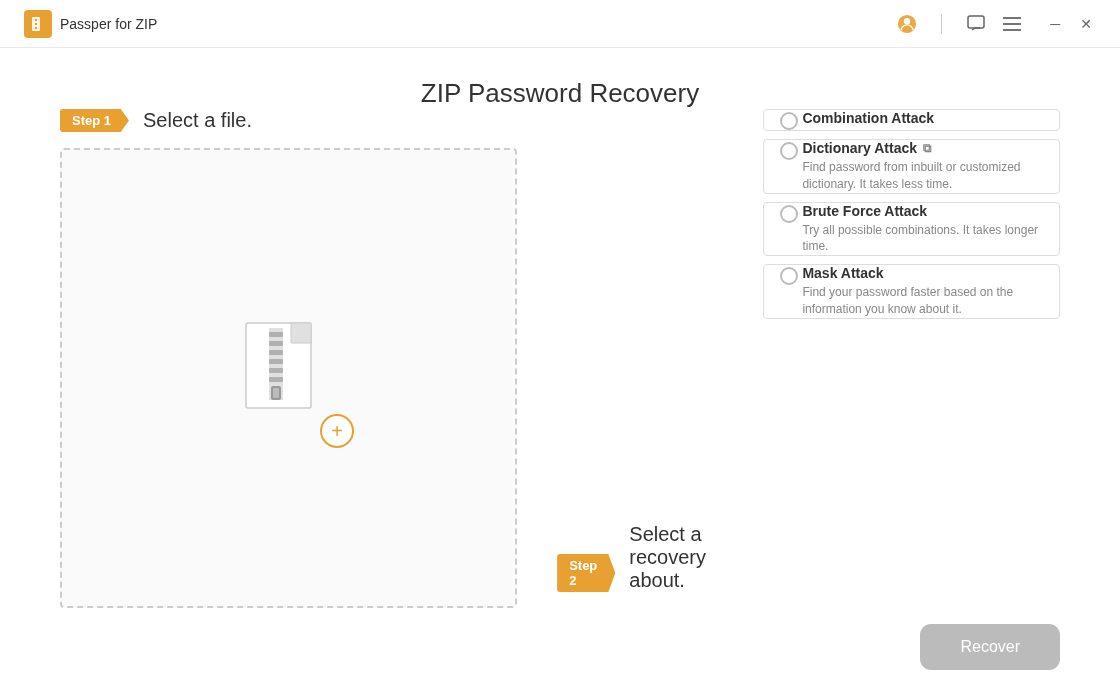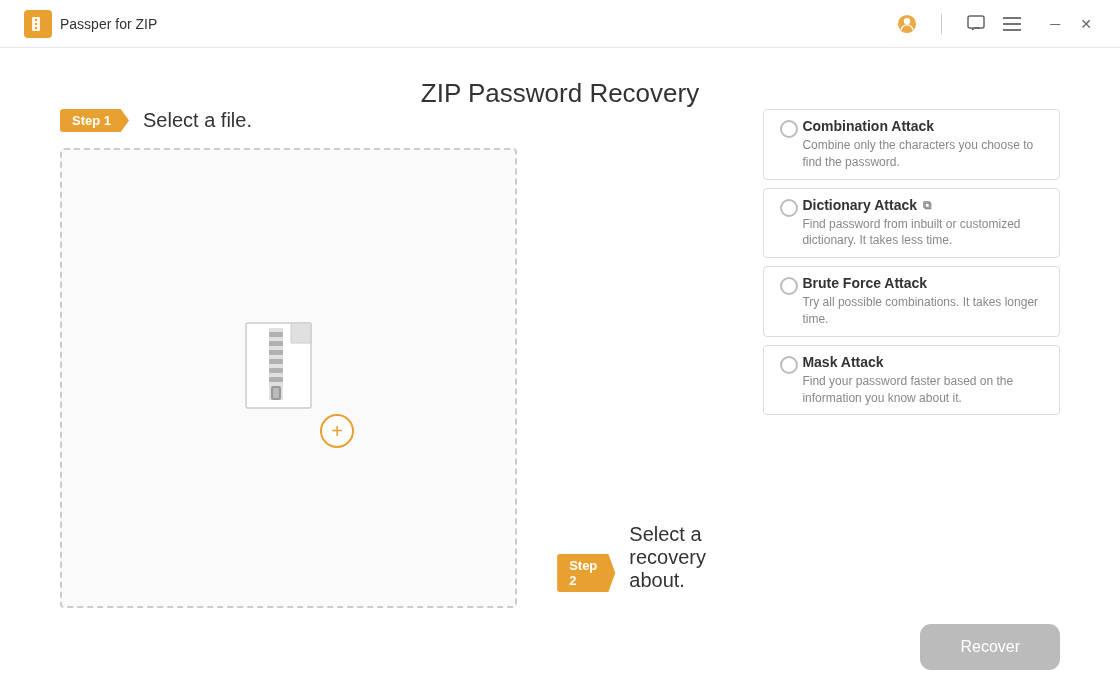--- a/index.html
+++ b/index.html
@@ -163,21 +163,21 @@
 
     
     #methods-list {
       display: flex;
       flex-direction: column;
       gap: 8px;
     }
     .method-card {
       border: 1px solid #ddd;
       border-radius: 4px;
-      padding: 8px 16px;
+      padding: 0 16px;
       display: flex;
       align-items: flex-start;
       gap: 4px;
       cursor: pointer;
       background: #fff;
     }
     .radio-btn {
       width: 18px;
       height: 18px;
       border-radius: 50%;
@@ -316,21 +316,20 @@
         <span class="step-description">Select a recovery about.</span>
       </div>
       <div id="methods-list">
 
         <div class="method-card">
           <div class="radio-btn"></div>
           <div class="method-info">
             <div class="method-title">
               <span>Combination Attack</span>
             </div>
-            <div class="method-desc">Combine only the characters you choose to find the password.</div>
           </div>
         </div>
 
         <div class="method-card">
           <div class="radio-btn"></div>
           <div class="method-info">
             <div class="method-title">
               <span>Dictionary Attack</span>
               <span class="method-icon-small">⧉</span>
             </div>

